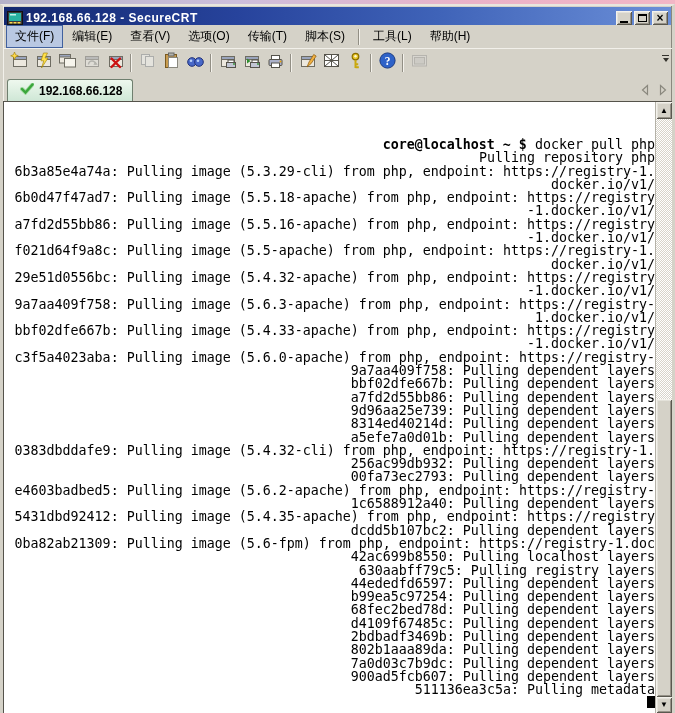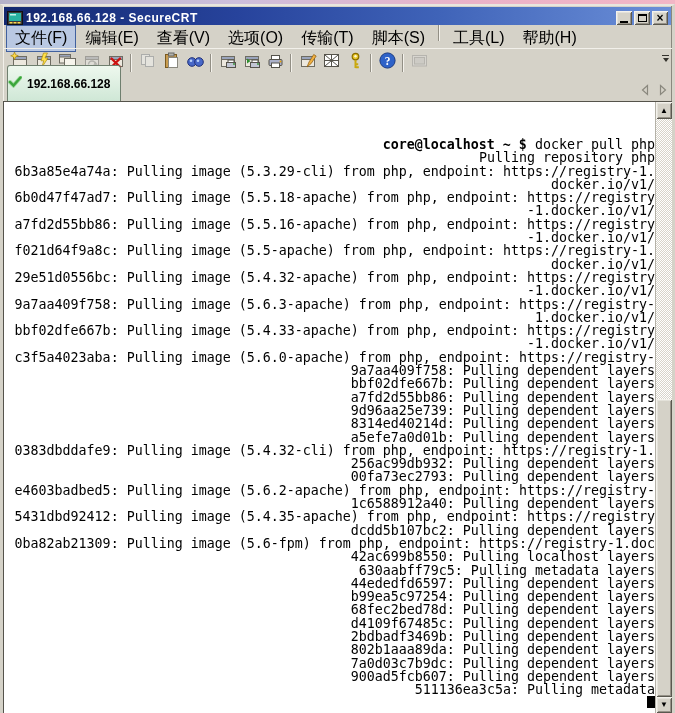--- a/index.html
+++ b/index.html
@@ -21,21 +21,21 @@
     white-space:nowrap; overflow:hidden; flex:1; }
   .winbtns { display:flex; gap:2px; margin-right:1px; }
   .winbtn { width:16px; height:14px; background:#d5d2c8; position:relative;
     box-shadow: inset 1px 1px #f4f2ec, inset -1px -1px #5a584f, inset 2px 2px #e4e2da, inset -2px -2px #969288;
     display:flex; align-items:center; justify-content:center; }
   .glyph-min { width:8px; height:2px; background:#000; margin-top:7px; }
   .glyph-max { width:9px; height:8px; border:1px solid #000; border-top:2px solid #000; }
   .glyph-close { font-size:12px; font-weight:bold; color:#000; line-height:10px; }
 
   
-  .menubar { height:23px; display:flex; align-items:flex-start; padding-left:3px; font-size:16px; }
+  .menubar { height:23px; display:flex; align-items:center; padding-left:3px; font-size:12px; }
   .menu-item { padding:3px 9px; color:#000; white-space:nowrap; }
   .menu-item.hl { background:#b9c8e2; border:1px solid #41619e; padding:2px 8px; }
   .menu-sep { width:2px; height:16px; margin:0 4px;
     border-left:1px solid #928f85; border-right:1px solid #f4f2ec; }
 
   
   .toolbar { height:28px; display:flex; align-items:center; padding-left:4px;
     border-top:1px solid #f2f0ea; position:relative; }
   .tbtn { width:24px; height:22px; display:flex; align-items:center; justify-content:center; }
   .tbtn.disabled { opacity:.5; filter:grayscale(70%); }
@@ -43,21 +43,21 @@
     border-left:1px solid #928f85; border-right:1px solid #f4f2ec; }
   .tb-overflow { position:absolute; right:2px; top:6px; width:9px; display:flex;
     flex-direction:column; align-items:center; gap:2px; }
   .tb-overflow .bar { width:7px; height:1px; background:#33322c; }
   .tb-overflow .tri { width:0; height:0; border-left:3.5px solid transparent;
     border-right:3.5px solid transparent; border-top:4px solid #33322c; }
 
   
   .tabbar { height:25px; display:flex; align-items:flex-end; padding-left:4px;
     position:relative; }
-  .tab { height:36px; display:flex; align-items:center; gap:5px; padding:0 10px 0 0;
+  .tab { height:22px; display:flex; align-items:center; gap:5px; padding:0 10px 0 12px;
     background:linear-gradient(#eef8ee,#cfe7d6); border:1px solid #6f7f6f; border-bottom:none;
     border-radius:3px 3px 0 0; font-size:12px; font-weight:bold; color:#000; }
   .tab-nav { position:absolute; right:4px; top:6px; display:flex; gap:8px; }
 
   
   .terminal { height:612px; display:flex; background:#fff;
     border-top:1px solid #55534b; border-left:1px solid #55534b; }
   .term-text { flex:1; overflow:hidden; padding:36px 0 0 4px; cursor:text;text-align:right; }
   .tline { font-family:"DejaVu Sans Mono","Liberation Mono",monospace;
     font-size:13.3px; line-height:13.3px; height:13.3px; white-space:pre; color:#000; }
@@ -302,21 +302,21 @@
           <div class="tline">a5efe7a0d01b: Pulling dependent layers</div>
           <div class="tline">0383dbddafe9: Pulling image (5.4.32-cli) from php, endpoint: https://registry-1.</div>
           <div class="tline">256ac99db932: Pulling dependent layers</div>
           <div class="tline">00fa73ec2793: Pulling dependent layers</div>
           <div class="tline">e4603badbed5: Pulling image (5.6.2-apache) from php, endpoint: https://registry-</div>
           <div class="tline">1c6588912a40: Pulling dependent layers</div>
           <div class="tline">5431dbd92412: Pulling image (5.4.35-apache) from php, endpoint: https://registry</div>
           <div class="tline">dcdd5b107bc2: Pulling dependent layers</div>
           <div class="tline">0ba82ab21309: Pulling image (5.6-fpm) from php, endpoint: https://registry-1.doc</div>
           <div class="tline">42ac699b8550: Pulling localhost layers</div>
-          <div class="tline">630aabff79c5: Pulling metadata layers</div>
+          <div class="tline">630aabff79c5: Pulling registry layers</div>
           <div class="tline">44ededfd6597: Pulling dependent layers</div>
           <div class="tline">b99ea5c97254: Pulling dependent layers</div>
           <div class="tline">68fec2bed78d: Pulling dependent layers</div>
           <div class="tline">d4109f67485c: Pulling dependent layers</div>
           <div class="tline">2bdbadf3469b: Pulling dependent layers</div>
           <div class="tline">802b1aaa89da: Pulling dependent layers</div>
           <div class="tline">7a0d03c7b9dc: Pulling dependent layers</div>
           <div class="tline">900ad5fcb607: Pulling dependent layers</div>
           <div class="tline">511136ea3c5a: Pulling metadata</div>
           <div class="tline"><span class="cursor-block"></span></div>

